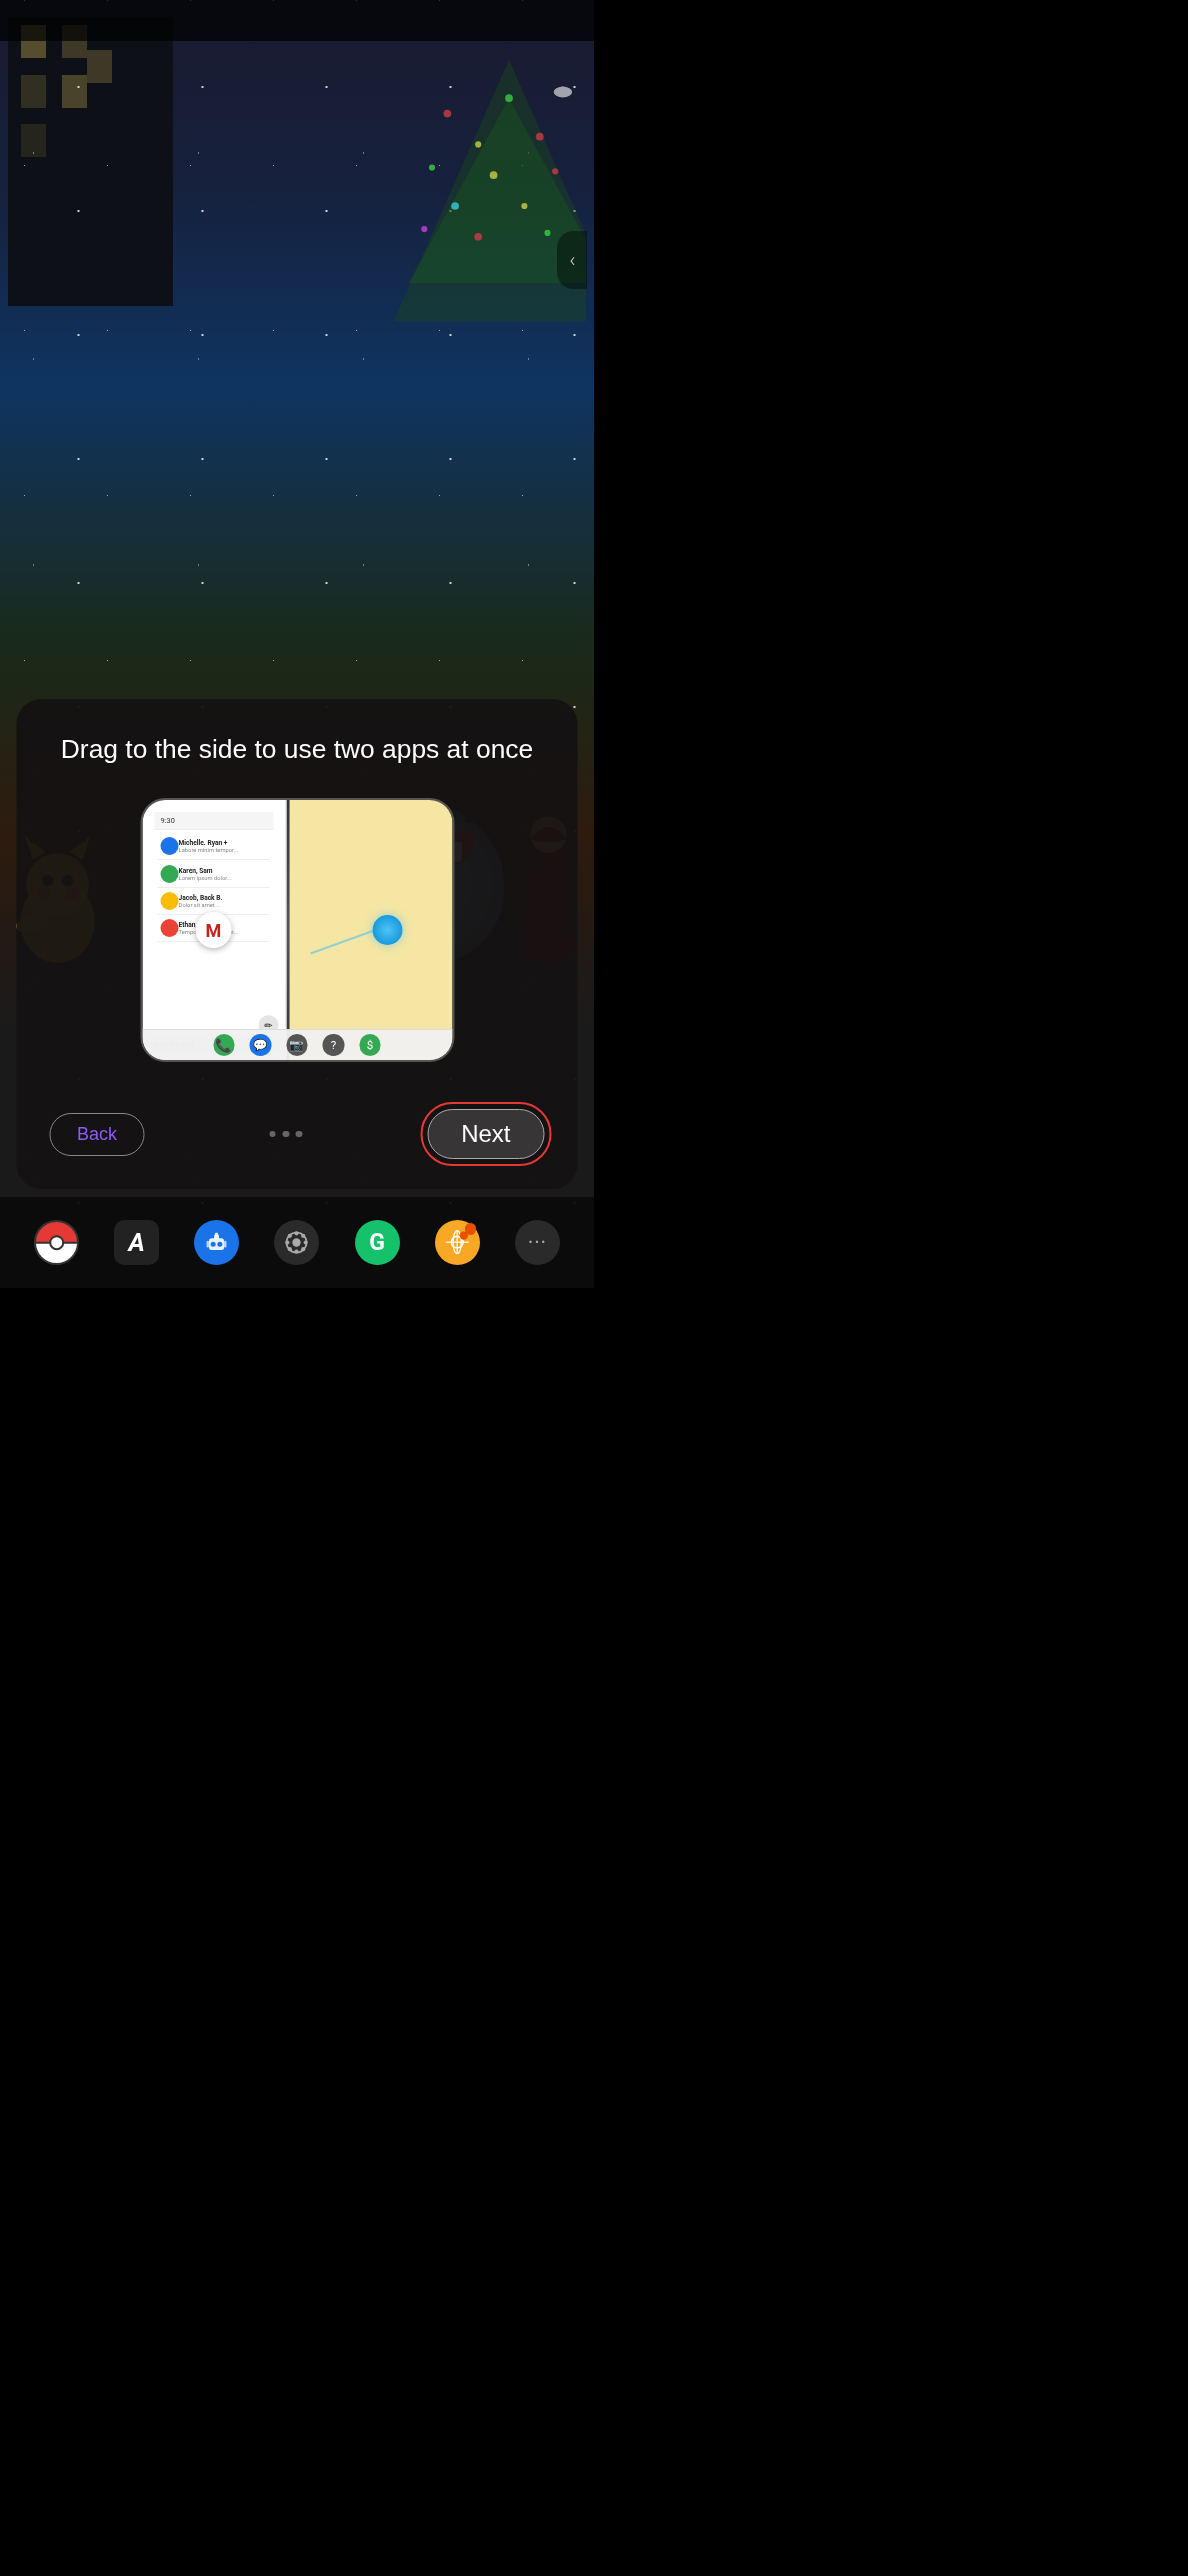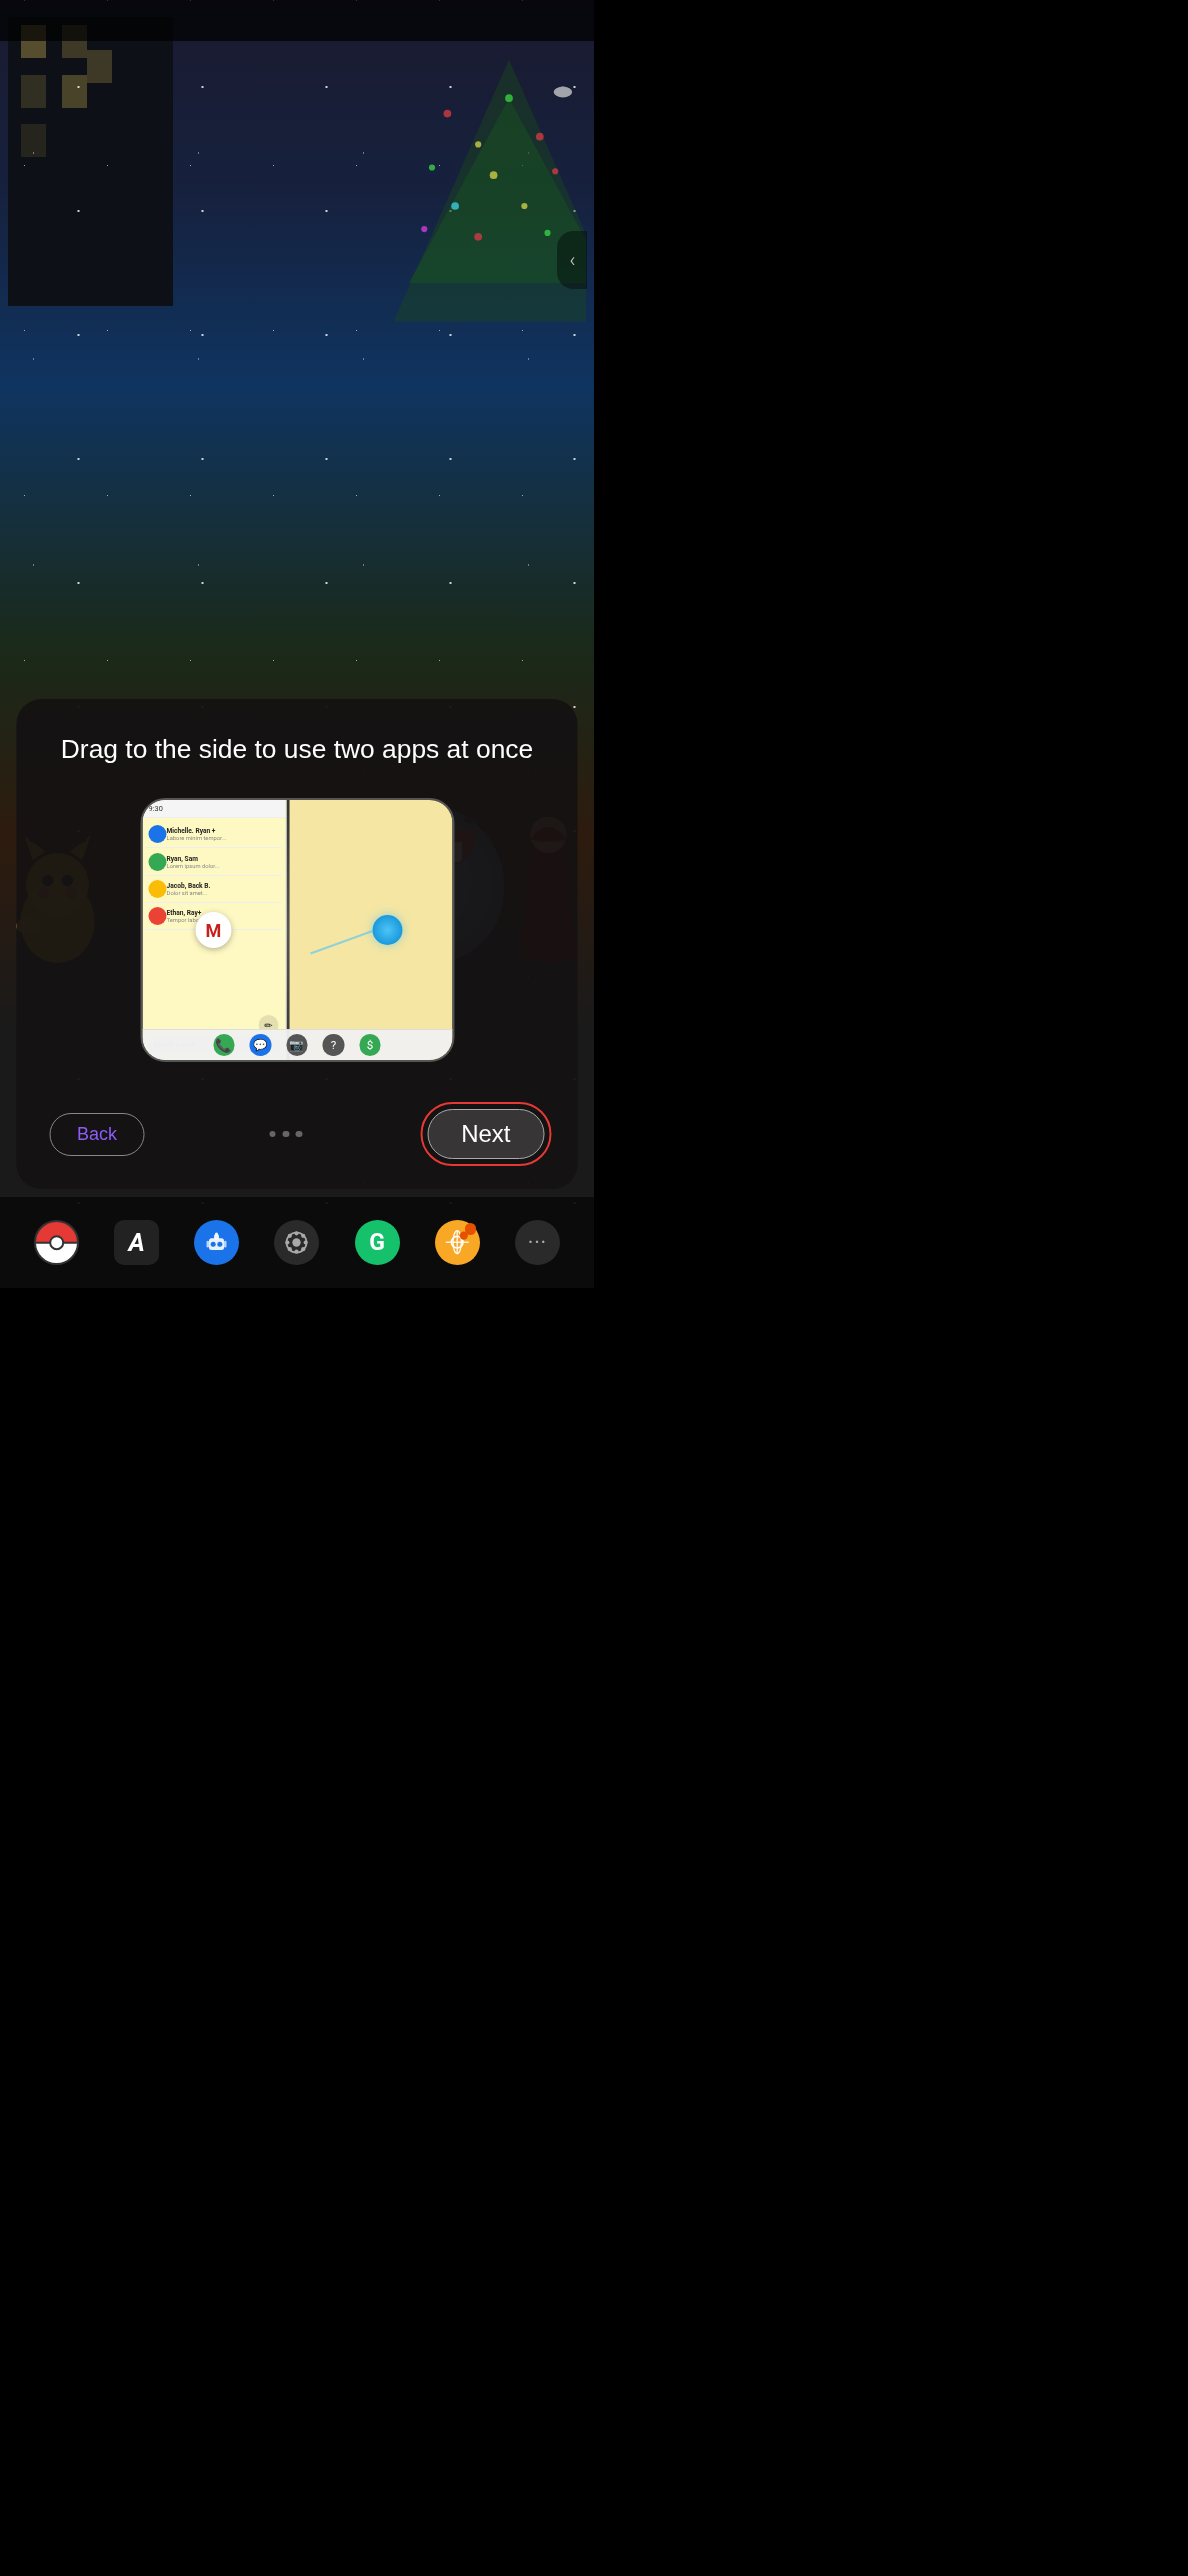--- a/index.html
+++ b/index.html
@@ -195,23 +195,23 @@
       overflow: hidden;
       position: relative;
       background: #1a1a1a;
       display: flex;
     }
 
     
     .phone-left {
       width: 144px;
       height: 100%;
-      background: #fef9c3;
+      background: #ffffff;
       border-right: 0.8px solid #ddd;
-      padding: 0;
+      padding: 12px;
       overflow: hidden;
       position: relative;
     }
 
     .phone-statusbar {
       background: #f5f5f5;
       height: 18px;
       display: flex;
       align-items: center;
       padding: 0 6.6px;
@@ -616,21 +616,21 @@
           <div class="email-item">
             <div class="email-avatar" style="background:#1a73e8;"></div>
             <div class="email-content">
               <div class="email-sender">Michelle. Ryan +</div>
               <div class="email-preview">Labore minim tempor...</div>
             </div>
           </div>
           <div class="email-item">
             <div class="email-avatar" style="background:#34a853;"></div>
             <div class="email-content">
-              <div class="email-sender">Ryan, Sam</div>
+              <div class="email-sender">Karen, Sam</div>
               <div class="email-preview">Lorem ipsum dolor...</div>
             </div>
           </div>
           <div class="email-item">
             <div class="email-avatar" style="background:#fbbc05;"></div>
             <div class="email-content">
               <div class="email-sender">Jacob, Back B.</div>
               <div class="email-preview">Dolor sit amet...</div>
             </div>
           </div>

